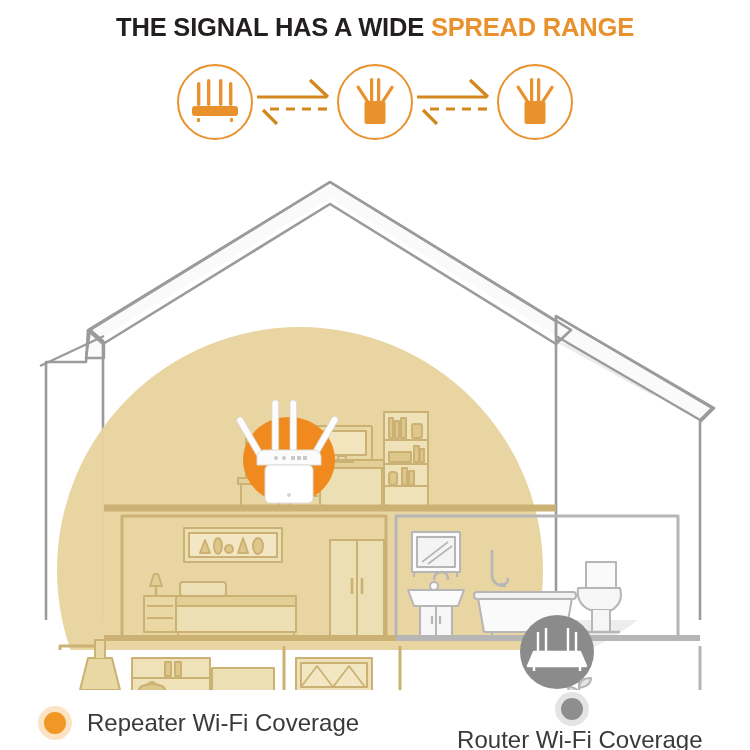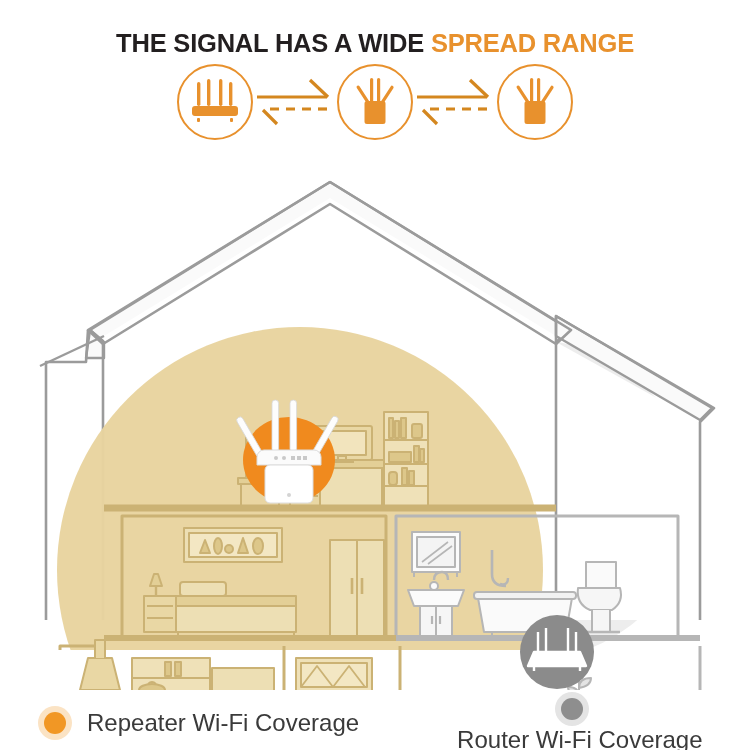--- a/index.html
+++ b/index.html
@@ -7,21 +7,21 @@
     width:750px;height:750px;
     background:#ffffff;
     font-family:"Liberation Sans", sans-serif;
     overflow:hidden;
     position:relative;
   }
   #root{position:relative;width:750px;height:750px;}
 
   
   .title-bar{
-    position:absolute;top:16px;left:0;width:750px;height:54px;
+    position:absolute;top:0;left:0;width:750px;height:54px;
     display:flex;align-items:center;justify-content:center;
   }
   .title{
     font-size:25.5px;font-weight:bold;letter-spacing:-0.2px;
     font-family:"Liberation Sans", sans-serif;
     white-space:nowrap;
   }
   .title .dark{color:#231f20;}
   .title .accent{color:#e8912d;}
 

